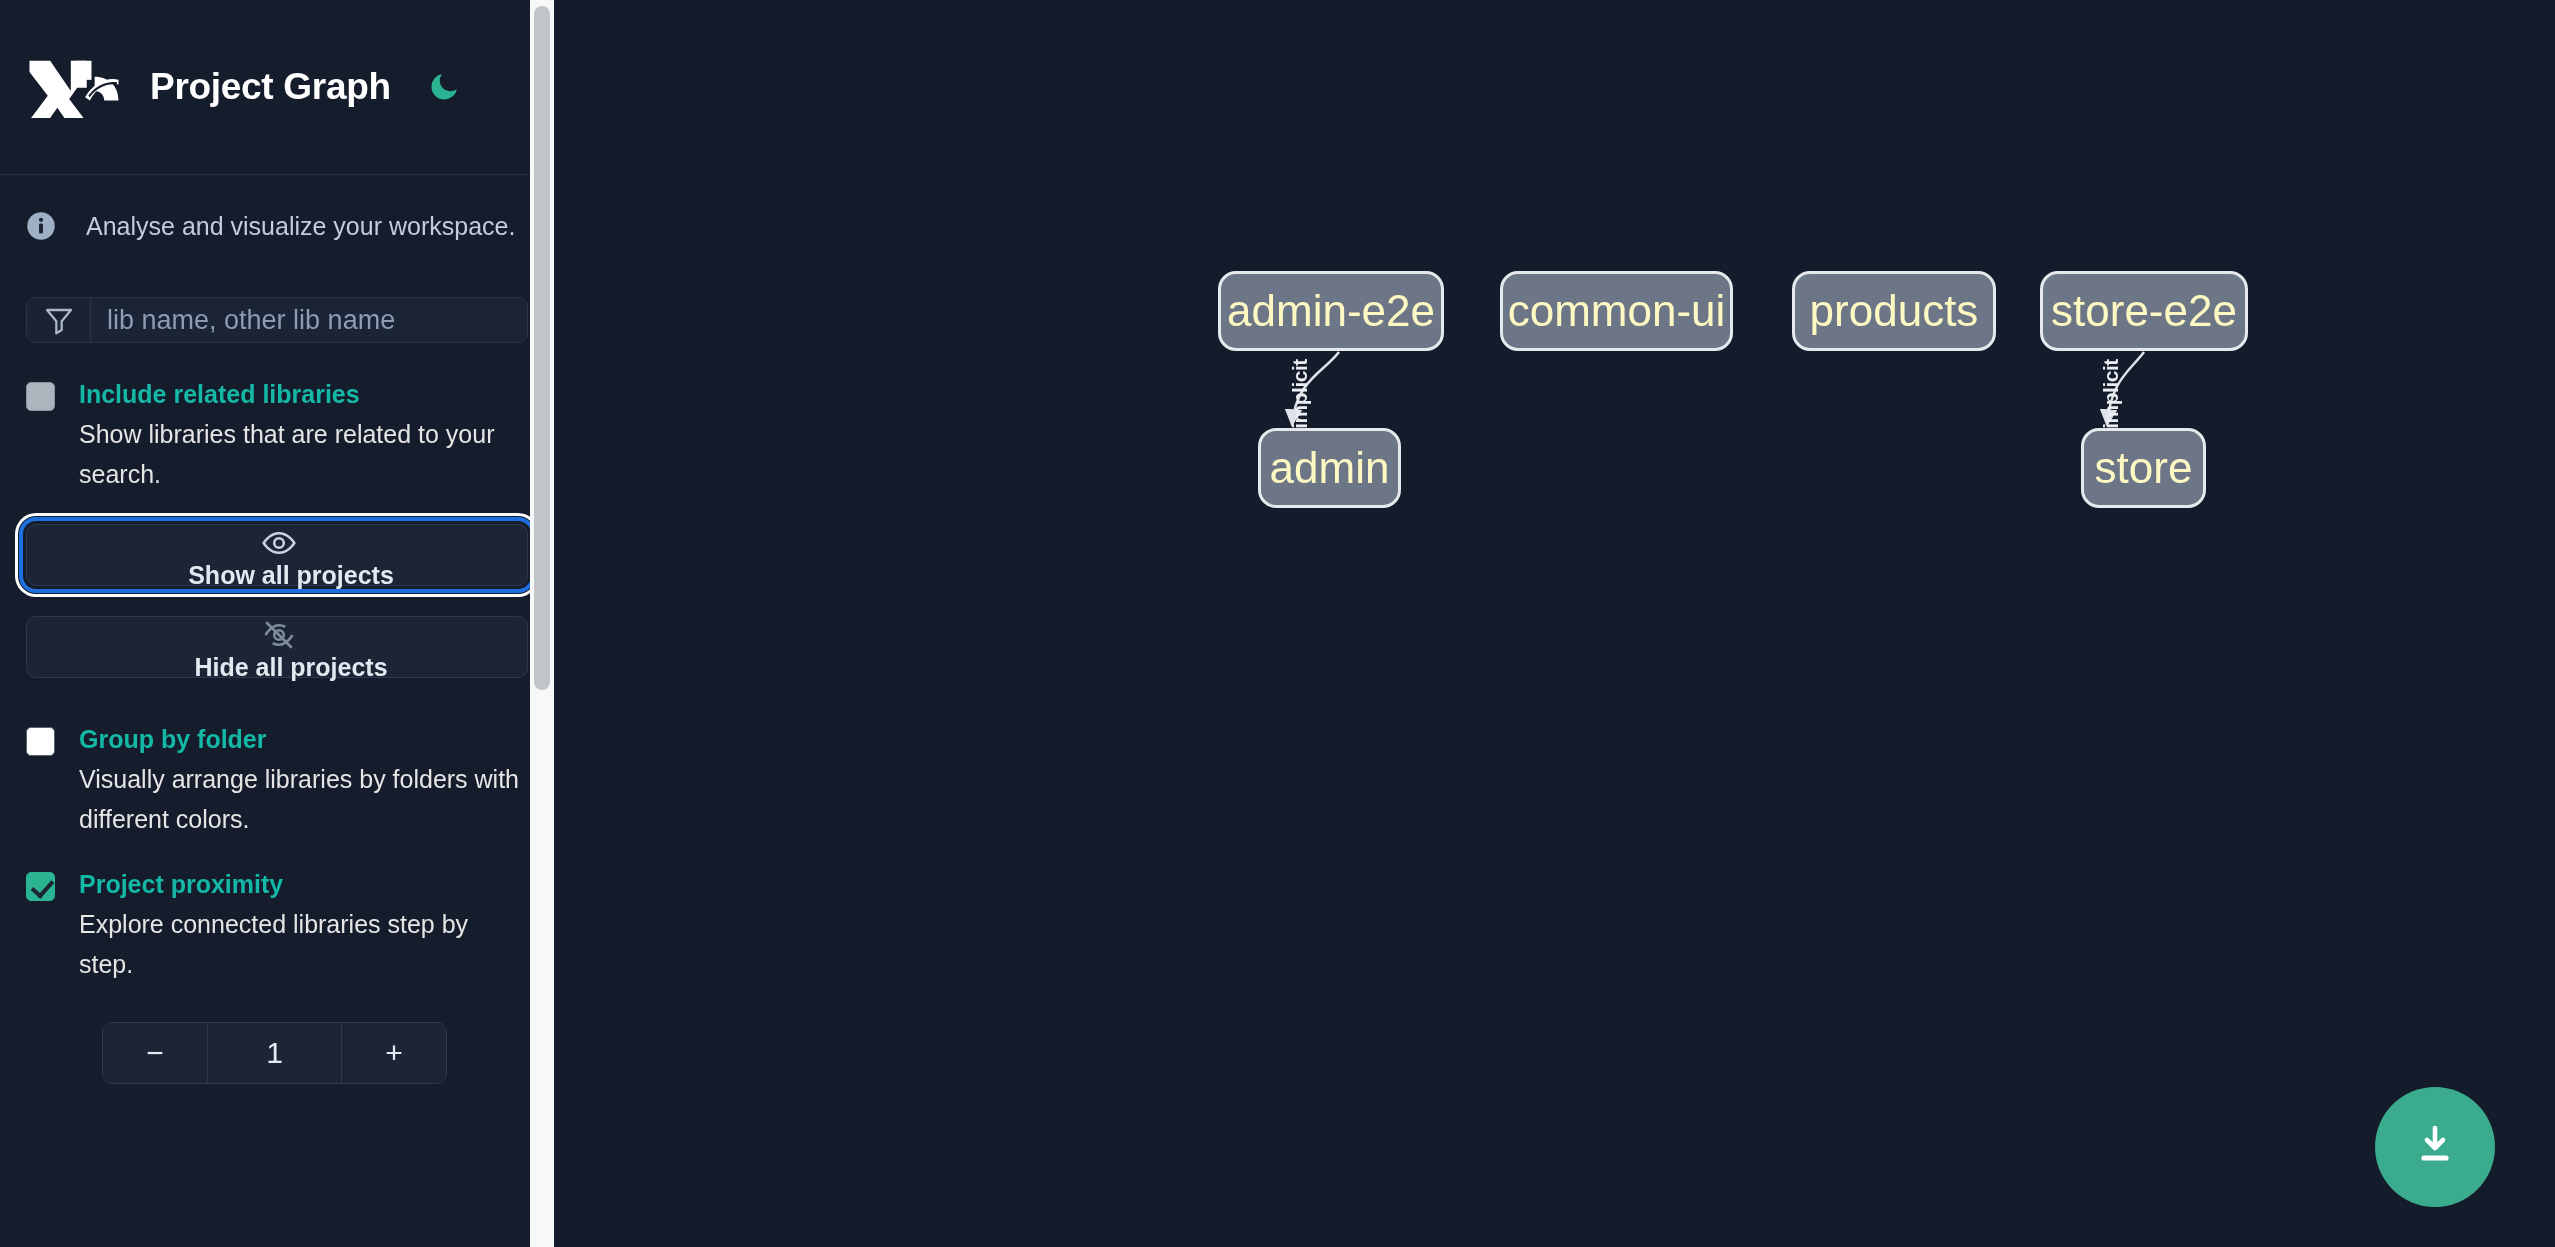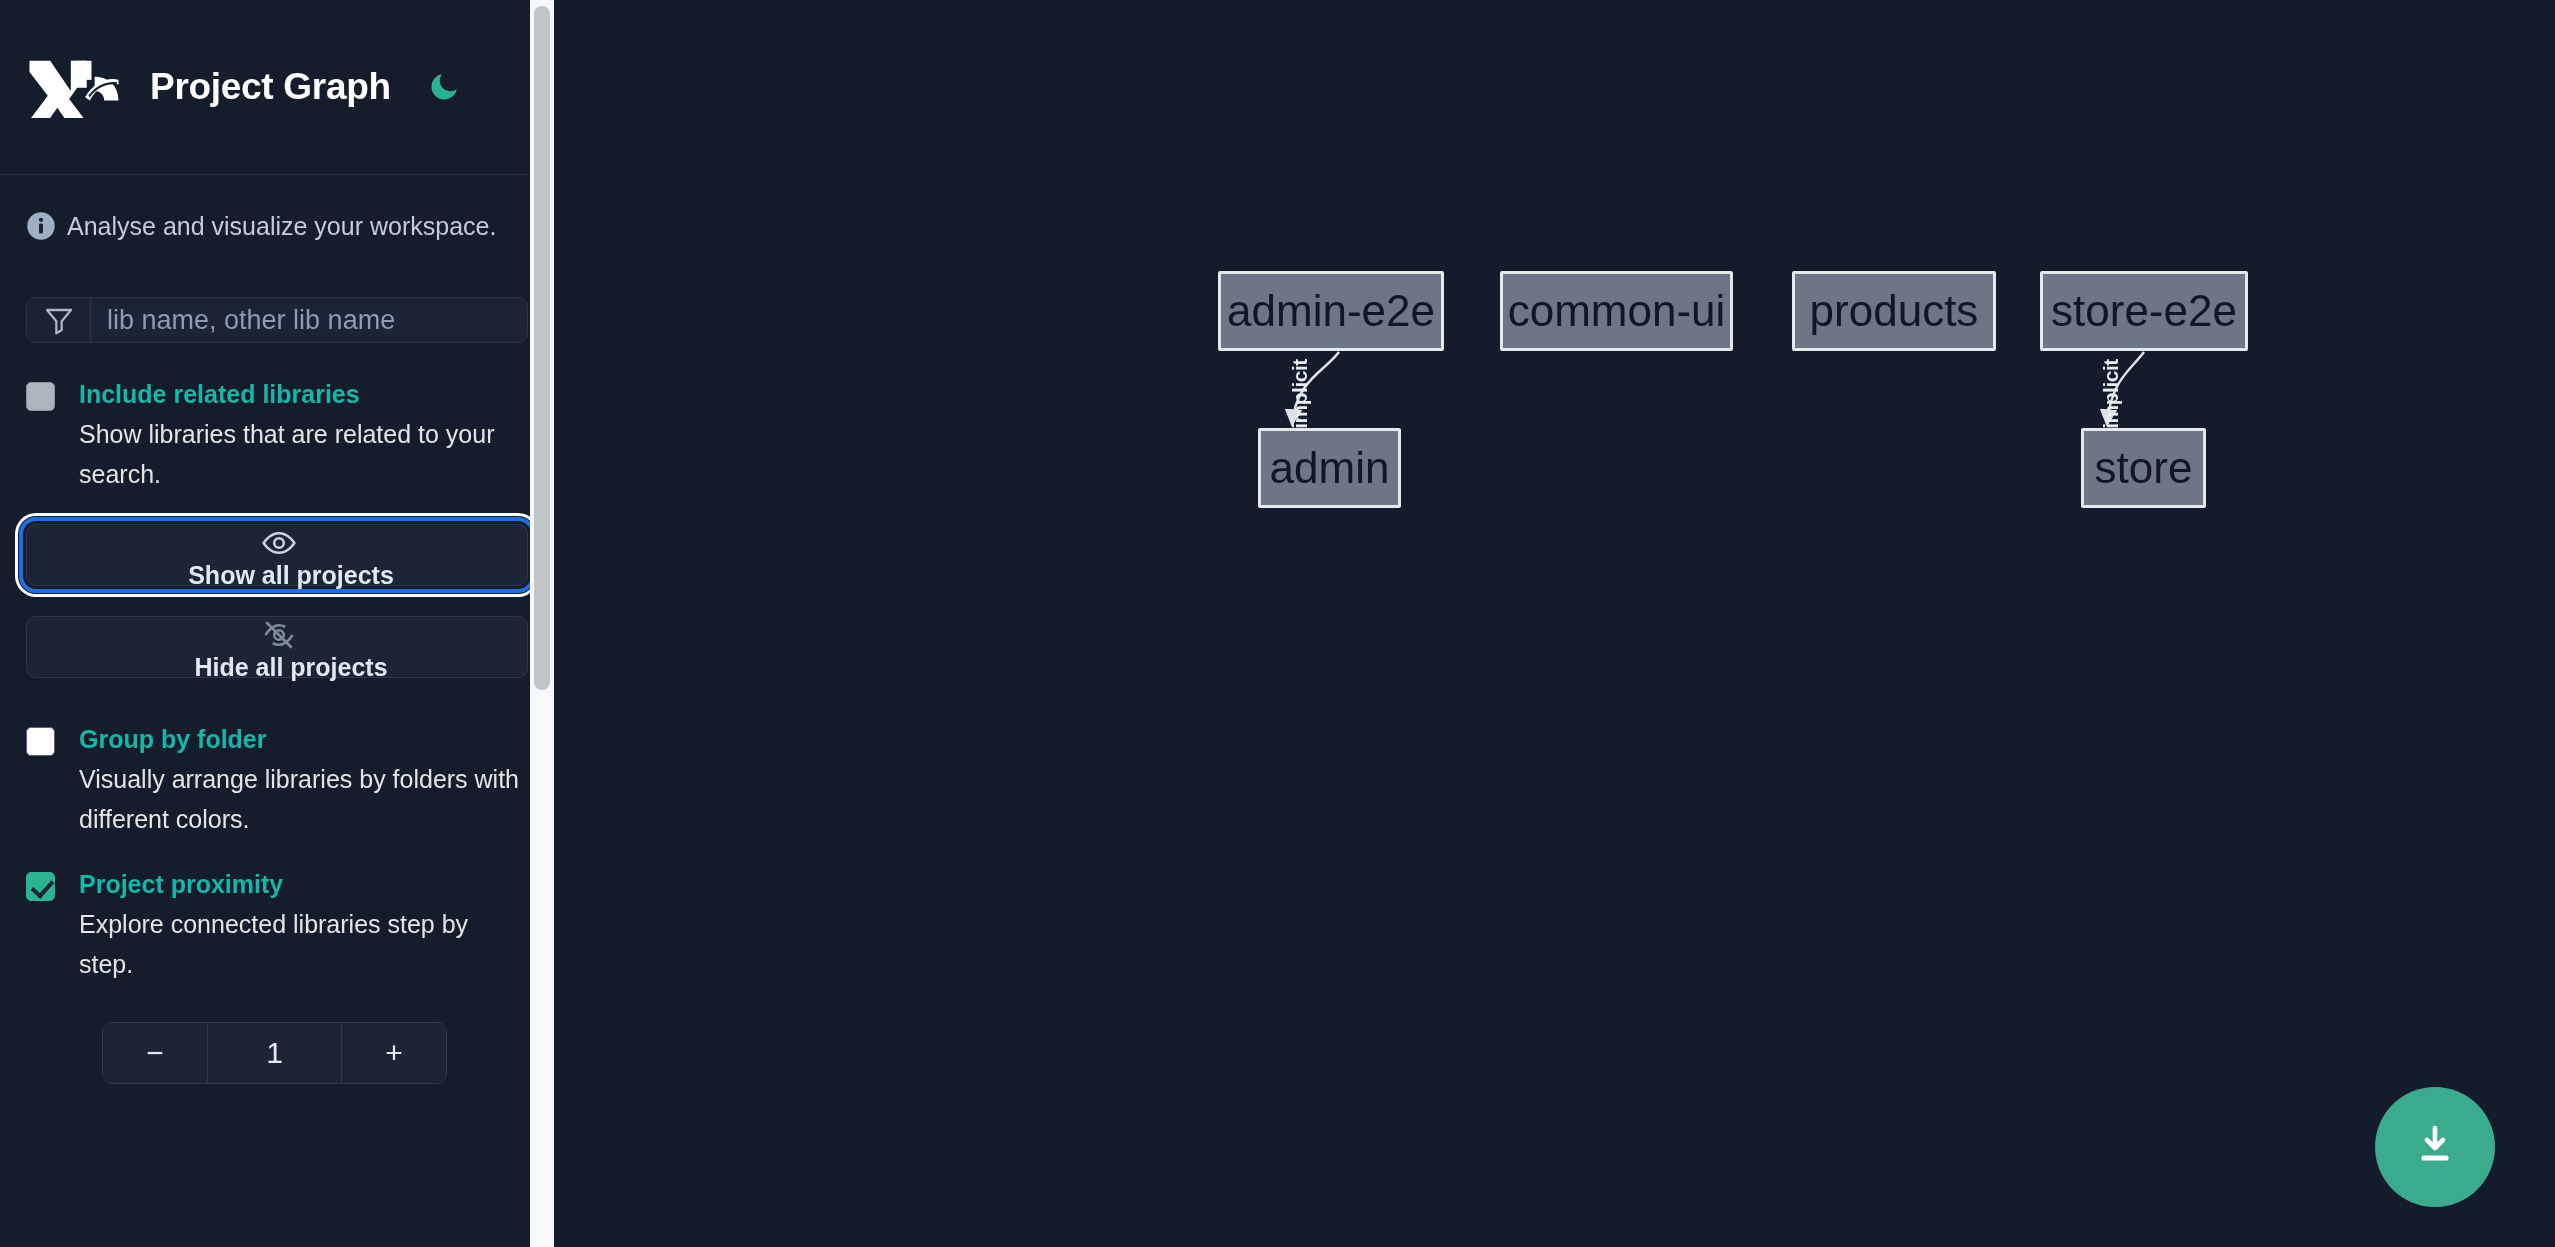--- a/index.html
+++ b/index.html
@@ -38,21 +38,21 @@
   }
 
   .sb-body { padding: 0 26px; }
 
   .tagline {
     display: flex; align-items: center;
     margin-top: 30px; height: 42px;
   }
   .info-icon { width: 30px; height: 30px; flex: 0 0 30px; }
   .tagline-text {
-    margin-left: 11px; font-size: 25px; color: #c3ccda; white-space: nowrap;
+    margin-left: 30px; font-size: 25px; color: #c3ccda; white-space: nowrap;
   }
 
   .filter-box {
     margin-top: 50px;
     height: 46px;
     display: flex; align-items: stretch;
     border-radius: 10px;
     background: #1b2436;
     border: 1px solid #2b3purple;
     border: 1px solid #2b3549;
@@ -150,22 +150,22 @@
   #canvas {
     position: relative; flex: 1 1 auto; height: 1247px;
     background: #141b2a;
     overflow: hidden;
   }
   .node {
     position: absolute;
     display: flex; align-items: center; justify-content: center;
     background: #6d7687;
     border: 3px solid #e6e9ec;
-    border-radius: 2px;
-    color: #0f172a;
+    border-radius: 18px;
+    color: #fef9c3;
     font-size: 44px;
     white-space: nowrap;
     cursor: pointer;
   }
   .edge-label {
     position: absolute;
     color: #e9ecf0;
     font-size: 21px;
     font-weight: 700;
     transform: rotate(-90deg);

